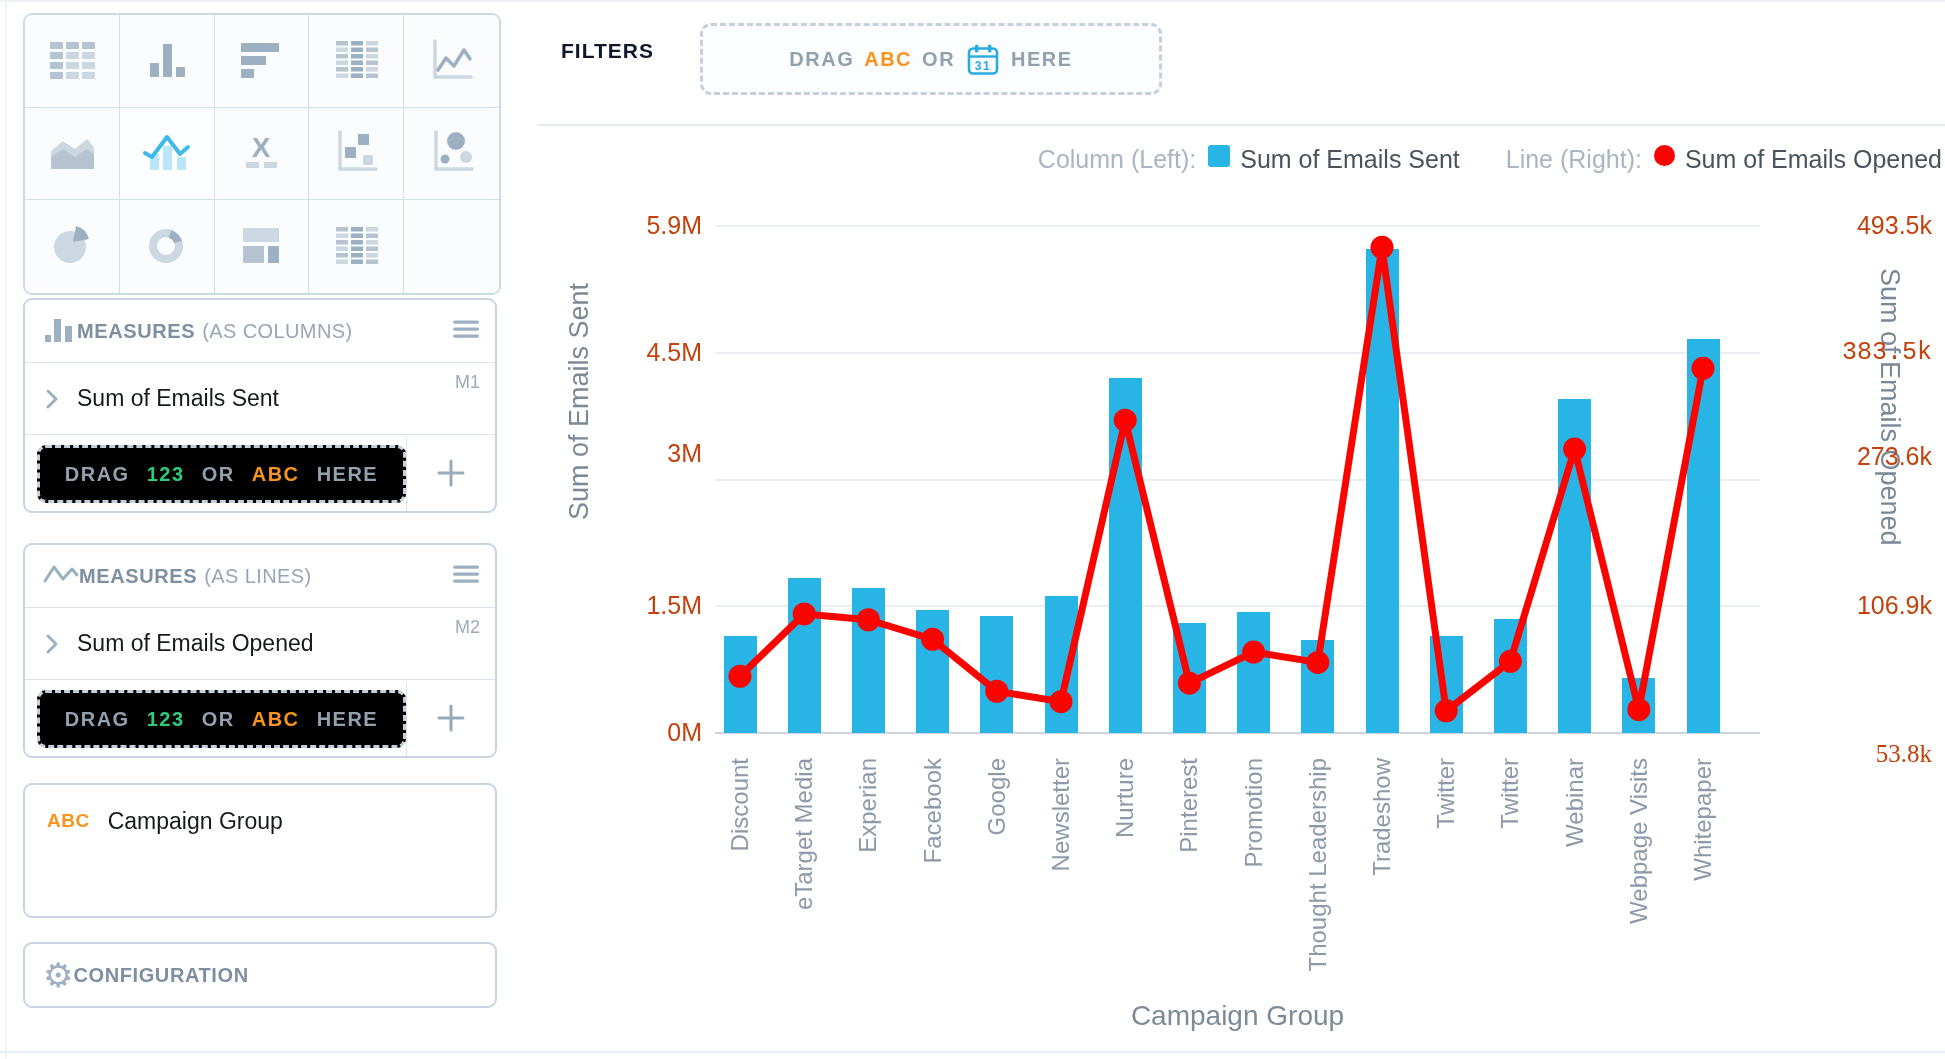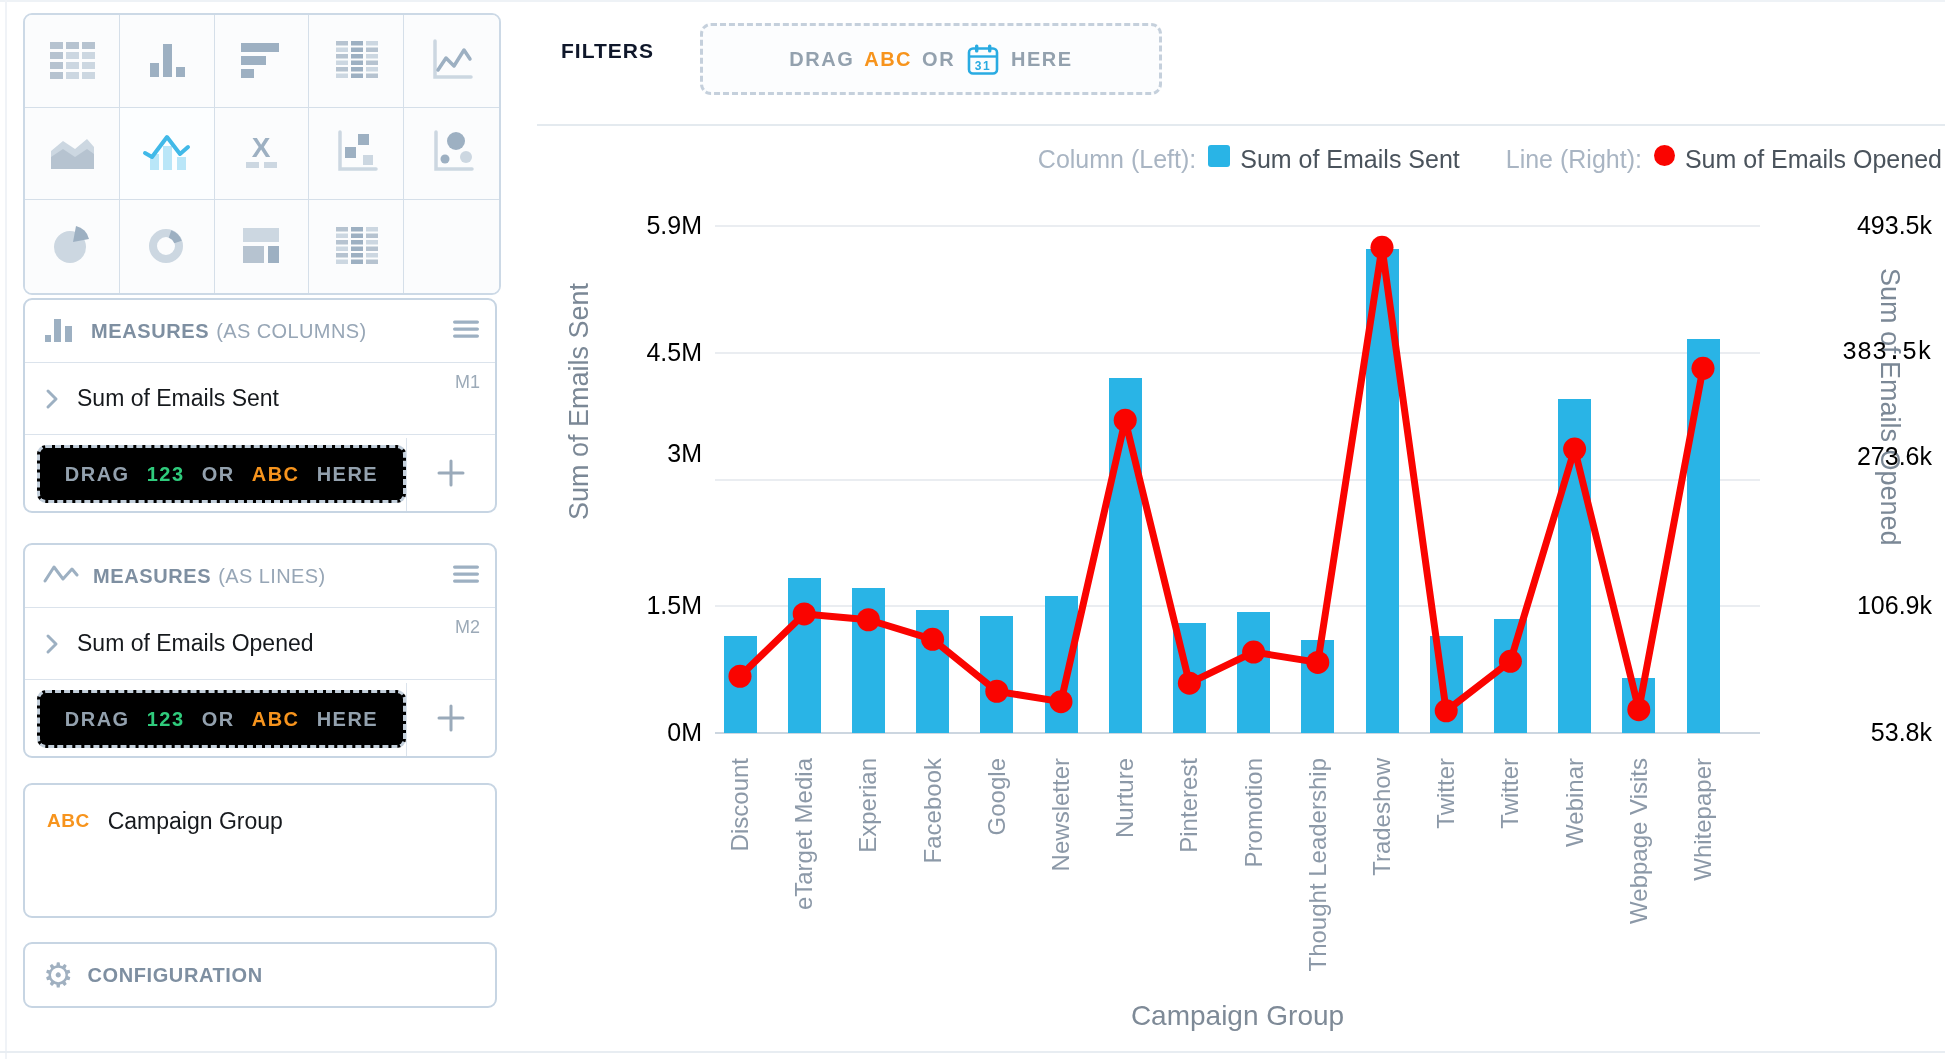--- a/index.html
+++ b/index.html
@@ -16,21 +16,21 @@
   .chart-grid .cell{background:#fbfcfd;border-right:1px solid #d5dfe9;border-bottom:1px solid #d5dfe9;
       display:flex;align-items:center;justify-content:center;cursor:pointer;}
   .chart-grid .cell:nth-child(5n){border-right:none;}
   .chart-grid .cell:nth-child(n+11){border-bottom:none;}
   .chart-grid .cell.selected{background:#fcfeff;}
 
   .panel{position:absolute;left:23px;width:474px;background:#fff;
       border:2px solid #c7d5e3;border-radius:9px;box-sizing:border-box;}
   .panel-header{height:62px;display:flex;align-items:center;padding:0 18px;position:relative;}
   .panel-header.hasline{border-bottom:1px solid #dbe3ec;}
-  .panel-title{font-size:20px;font-weight:bold;color:#7e8fa1;letter-spacing:.6px;margin-left:14px;}
+  .panel-title{font-size:20px;font-weight:bold;color:#7e8fa1;letter-spacing:.6px;}
   .panel-subtitle{font-size:20px;font-weight:normal;color:#97a6b6;letter-spacing:.4px;margin-left:7px;}
   .menu-btn{position:absolute;right:16px;top:50%;transform:translateY(-50%);cursor:pointer;}
   .item-row{height:71px;border-bottom:1px solid #dbe3ec;display:flex;align-items:center;
       padding:0 16px;position:relative;}
   .item-row .chev{margin-left:4px;display:flex;align-items:center;cursor:pointer;}
   .item-label{font-size:23px;font-weight:500;color:#16191d;margin-left:18px;}
   .badge{position:absolute;right:15px;top:9px;font-size:18px;font-weight:500;color:#9caab8;}
   .drop-row{display:flex;height:79px;}
   .dropzone{flex:1;margin:10px 0 11px 12px;border:3px dashed #c3cfdb;border-radius:9px;
       display:flex;align-items:center;justify-content:center;background:#000000;cursor:pointer;}
@@ -58,21 +58,21 @@
   .swatch-square{width:22px;height:22px;border-radius:3px;margin-left:12px;}
   .swatch-dot{width:21px;height:21px;border-radius:50%;margin-left:12px;}
   .legend-gap{width:46px;}
 
   
   #plot{position:absolute;left:715px;top:226px;width:1045px;height:507px;}
   .gridline{position:absolute;left:0;width:100%;height:2px;background:#eaedf1;}
   .gridline.base{background:#ccd6e0;}
   .bar{position:absolute;bottom:0;width:33px;cursor:pointer;}
   #line-svg{position:absolute;left:0;top:0;overflow:visible;}
-  .tick{position:absolute;font-size:25px;color:#000000;}
+  .tick{position:absolute;font-size:25px;color:#c2410c;}
   .tick.left{width:165px;text-align:right;left:537px;}
   .tick.right{left:1772px;width:160px;text-align:right;}
   .axis-title-left{position:absolute;left:564px;top:283px;font-size:27px;color:#7b8896;
       writing-mode:vertical-rl;transform:rotate(180deg);white-space:nowrap;}
   .axis-title-right{position:absolute;left:1874px;top:268px;font-size:27px;color:#7b8896;
       writing-mode:vertical-rl;white-space:nowrap;}
   .xlabel{position:absolute;font-size:24px;color:#8c99a8;writing-mode:vertical-rl;
       transform:rotate(180deg);white-space:nowrap;line-height:31px;}
   #x-axis-title{position:absolute;left:715px;top:1000px;width:1045px;text-align:center;
       font-size:28px;color:#7e8a97;}
@@ -435,21 +435,21 @@
         <circle cx="923.8000000000001" cy="483.70291173794357" r="11.5" fill="#fa0400">
           <title>Webpage Visits</title>
         </circle>
         <circle cx="988" cy="142.31983621474063" r="11.5" fill="#fa0400">
           <title>Whitepaper</title>
         </circle>
       </svg>
     </div>
   <div id="axis-ticks">
       <div class="tick left" style="top: 718px;">0M</div>
-      <div class="tick right" style="top: 718px;">53.8k</div>
+      <div class="tick right" style="top: 740px; font-family: Liberation Serif, serif;">53.8k</div>
       <div class="tick left" style="top: 591.25px;">1.5M</div>
       <div class="tick right" style="top: 591.25px;">106.9k</div>
       <div class="tick left" style="top: 439px;">3M</div>
       <div class="tick right" style="top: 442px;">273.6k</div>
       <div class="tick left" style="top: 337.75px;">4.5M</div>
       <div class="tick right" style="top: 337.75px; font-family: Liberation Mono, monospace;">383.5k</div>
       <div class="tick left" style="top: 211px;">5.9M</div>
       <div class="tick right" style="top: 211px;">493.5k</div>
     </div>
   <div id="x-labels">

